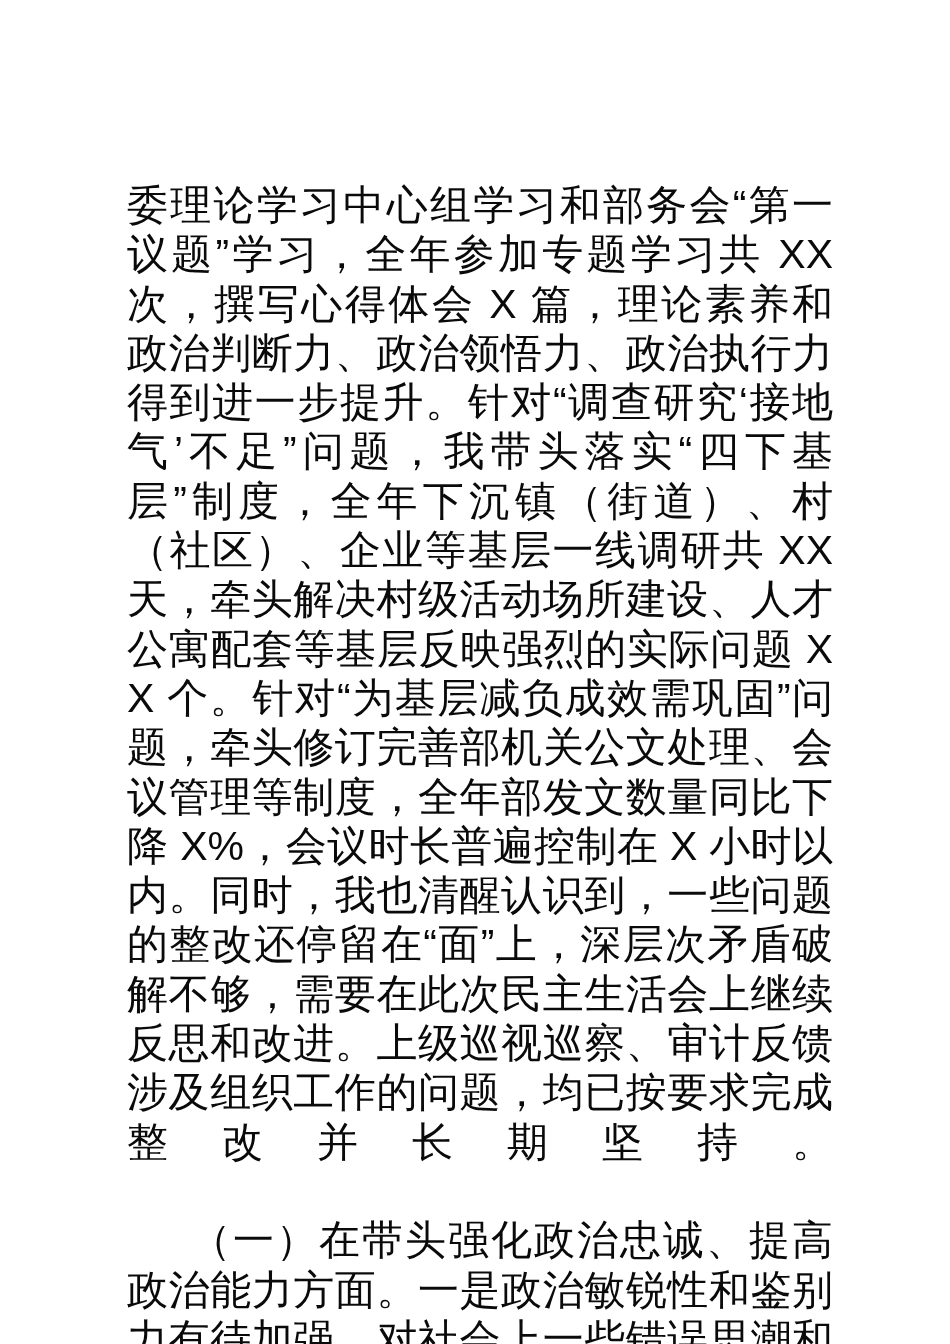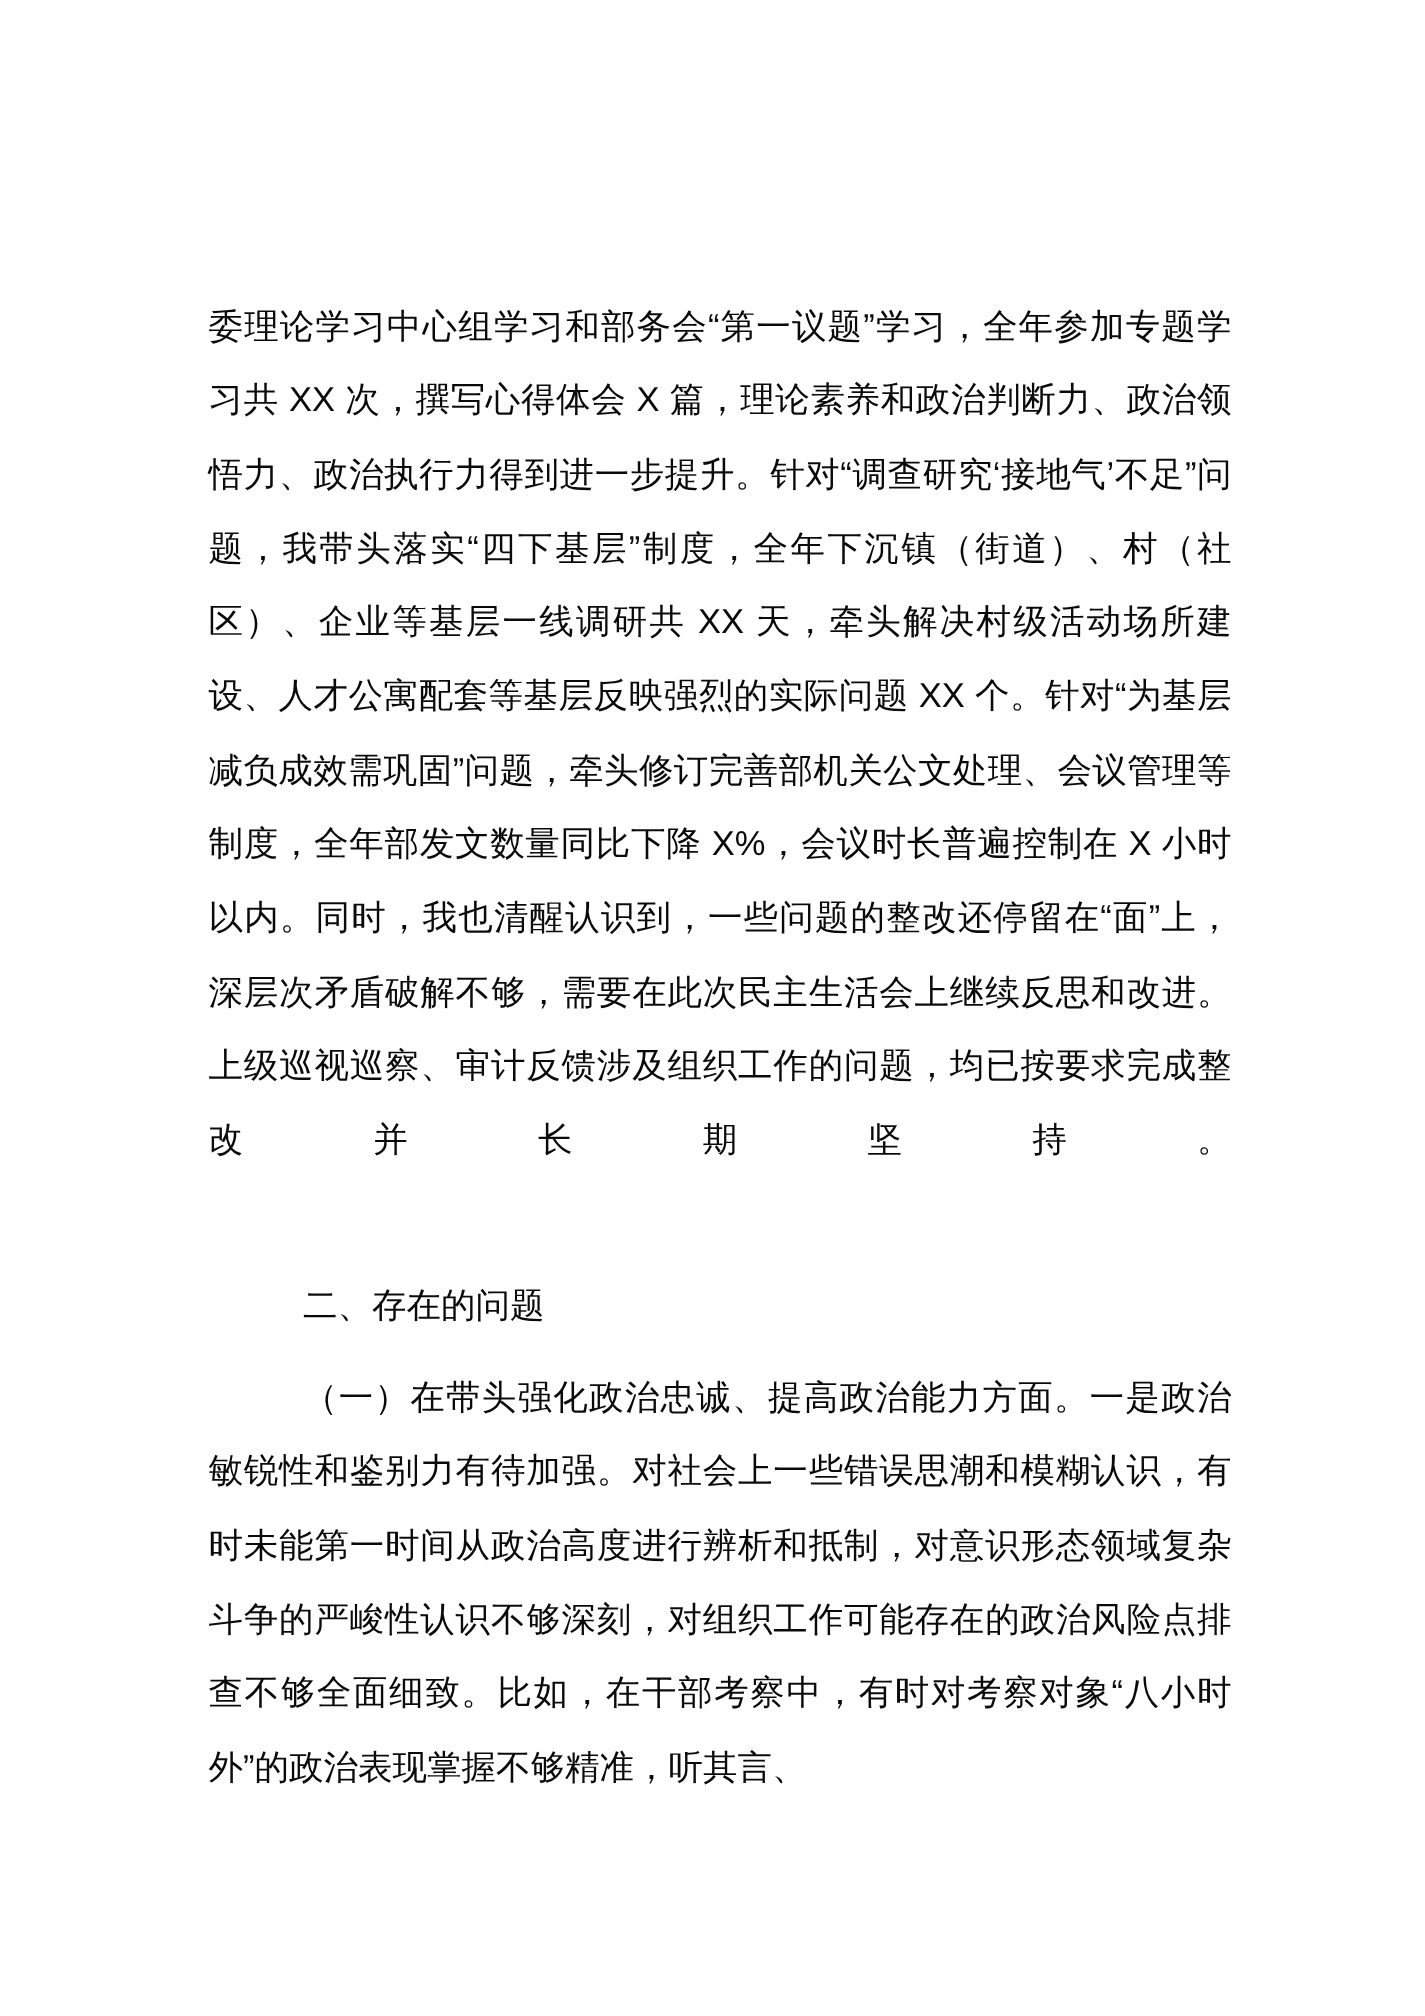--- a/index.html
+++ b/index.html
@@ -22,22 +22,22 @@
     background: #ffffff;
     box-sizing: border-box;
   }
   .doc-body {
     position: absolute;
     left: 127px;
     top: 181px;
     width: 706px;
   }
   .para {
-    margin: 12px;
-    font-size: 23px;
+    margin: 0;
+    font-size: 41px;
     line-height: 49.3px;
     text-align: justify;
     text-justify: inter-ideograph;
     letter-spacing: 0px;
     word-break: break-all;
     color: #0a0a0a;
     font-weight: 400;
   }
   .para.indent {
     text-indent: 63px;
@@ -56,18 +56,17 @@
   }
 </style>
 </head>
 <body>
 
 <div class="page">
   <div class="doc-body">
 
     <p class="para">委理论学习中心组学习和部务会“第一议题”学习，全年参加专题学习共 XX 次，撰写心得体会 X 篇，理论素养和政治判断力、政治领悟力、政治执行力得到进一步提升。针对“调查研究‘接地气’不足”问题，我带头落实“四下基层”制度，全年下沉镇（街道）、村（社区）、企业等基层一线调研共 XX 天，牵头解决村级活动场所建设、人才公寓配套等基层反映强烈的实际问题 XX 个。针对“为基层减负成效需巩固”问题，牵头修订完善部机关公文处理、会议管理等制度，全年部发文数量同比下降 X%，会议时长普遍控制在 X 小时以内。同时，我也清醒认识到，一些问题的整改还停留在“面”上，深层次矛盾破解不够，需要在此次民主生活会上继续反思和改进。上级巡视巡察、审计反馈涉及组织工作的问题，均已按要求完成整改并长期坚持。</p>
 
-    <p class="para indent nostretch">二、存在的问题</p>
 
     <p class="para indent nostretch">（一）在带头强化政治忠诚、提高政治能力方面。一是政治敏锐性和鉴别力有待加强。对社会上一些错误思潮和模糊认识，有时未能第一时间从政治高度进行辨析和抵制，对意识形态领域复杂斗争的严峻性认识不够深刻，对组织工作可能存在的政治风险点排查不够全面细致。比如，在干部考察中，有时对考察对象“八小时外”的政治表现掌握不够精准，听其言、</p>
 
   </div>
 </div>
 
 </body></html>

